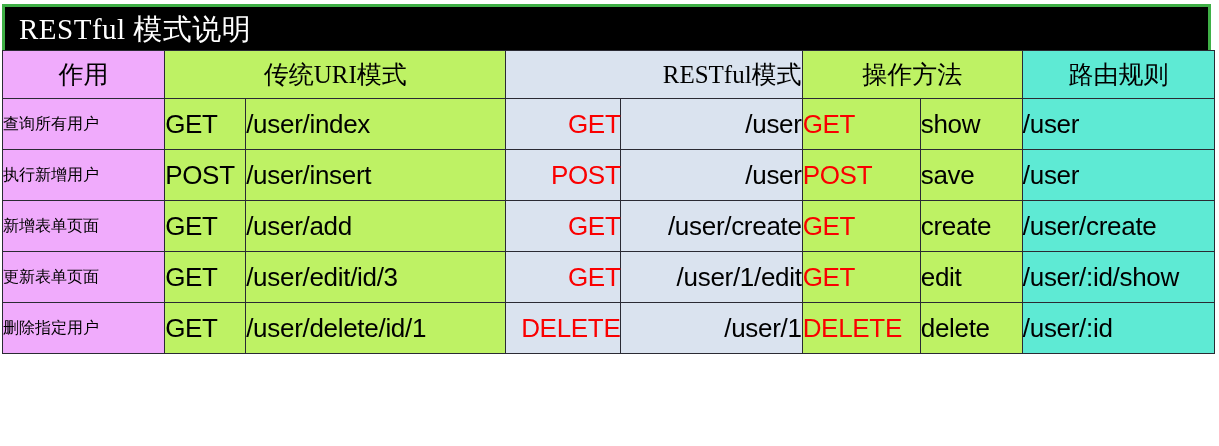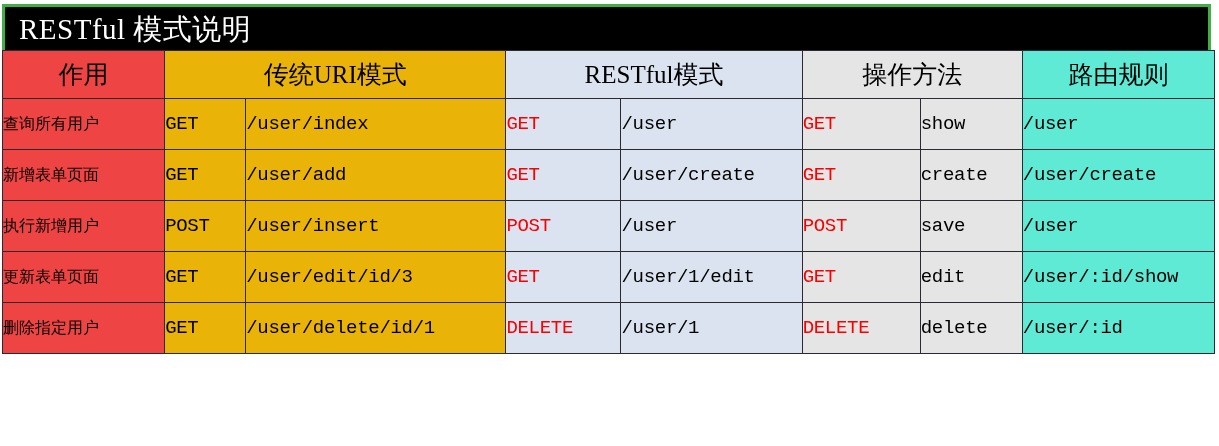--- a/index.html
+++ b/index.html
@@ -58,40 +58,40 @@
     height: 47px;
     text-align: center;
     font-family: "Liberation Serif", "DejaVu Serif", serif;
     font-size: 25px;
     color: #000000;
     white-space: nowrap;
   }
 
   .rowcell {
     height: 50px;
-    font-family: Liberation Mono, monospace;
-    font-size: 19px;
+    font-family: Liberation Sans, sans-serif;
+    font-size: 26px;
     color: #000000;
     padding-left: 7px;
     white-space: nowrap;
     letter-spacing: -0.3px;
   }
   .rowcell.label {
     font-family: "Liberation Serif", "DejaVu Serif", serif;
     font-size: 16px;
     padding-left: 6px;
     letter-spacing: 0;
   }
   .verb-red { color: #fa0000; }
 
   
-  .c-act  { background: #ef4444; }
-  .c-uri  { background: #eab308; }
-  .c-rest { background: #dae3ef; }
-  .c-op   { background: #e5e5e5; }
+  .c-act  { background: #f0abfc; }
+  .c-uri  { background: #bef264; }
+  .c-rest { background: #dae3ef; text-align: right; }
+  .c-op   { background: #bef264; }
   .c-route{ background: #5eead4; }
 </style>
 </head>
 <body>
 
 <div id="title-bar">
   <span id="title-text">RESTful 模式说明</span>
 </div>
 
 <table id="rest-table">
@@ -119,38 +119,38 @@
         <td class="rowcell label c-act">查询所有用户</td>
         <td class="rowcell c-uri">GET</td>
         <td class="rowcell c-uri">/user/index</td>
         <td class="rowcell c-rest verb-red">GET</td>
         <td class="rowcell c-rest">/user</td>
         <td class="rowcell c-op verb-red">GET</td>
         <td class="rowcell c-op">show</td>
         <td class="rowcell c-route">/user</td>
       </tr>
       <tr>
+        <td class="rowcell label c-act">执行新增用户</td>
+        <td class="rowcell c-uri">POST</td>
+        <td class="rowcell c-uri">/user/insert</td>
+        <td class="rowcell c-rest verb-red">POST</td>
+        <td class="rowcell c-rest">/user</td>
+        <td class="rowcell c-op verb-red">POST</td>
+        <td class="rowcell c-op">save</td>
+        <td class="rowcell c-route">/user</td>
+      </tr>
+      <tr>
         <td class="rowcell label c-act">新增表单页面</td>
         <td class="rowcell c-uri">GET</td>
         <td class="rowcell c-uri">/user/add</td>
         <td class="rowcell c-rest verb-red">GET</td>
         <td class="rowcell c-rest">/user/create</td>
         <td class="rowcell c-op verb-red">GET</td>
         <td class="rowcell c-op">create</td>
         <td class="rowcell c-route">/user/create</td>
-      </tr>
-      <tr>
-        <td class="rowcell label c-act">执行新增用户</td>
-        <td class="rowcell c-uri">POST</td>
-        <td class="rowcell c-uri">/user/insert</td>
-        <td class="rowcell c-rest verb-red">POST</td>
-        <td class="rowcell c-rest">/user</td>
-        <td class="rowcell c-op verb-red">POST</td>
-        <td class="rowcell c-op">save</td>
-        <td class="rowcell c-route">/user</td>
       </tr>
       <tr>
         <td class="rowcell label c-act">更新表单页面</td>
         <td class="rowcell c-uri">GET</td>
         <td class="rowcell c-uri">/user/edit/id/3</td>
         <td class="rowcell c-rest verb-red">GET</td>
         <td class="rowcell c-rest">/user/1/edit</td>
         <td class="rowcell c-op verb-red">GET</td>
         <td class="rowcell c-op">edit</td>
         <td class="rowcell c-route">/user/:id/show</td>

